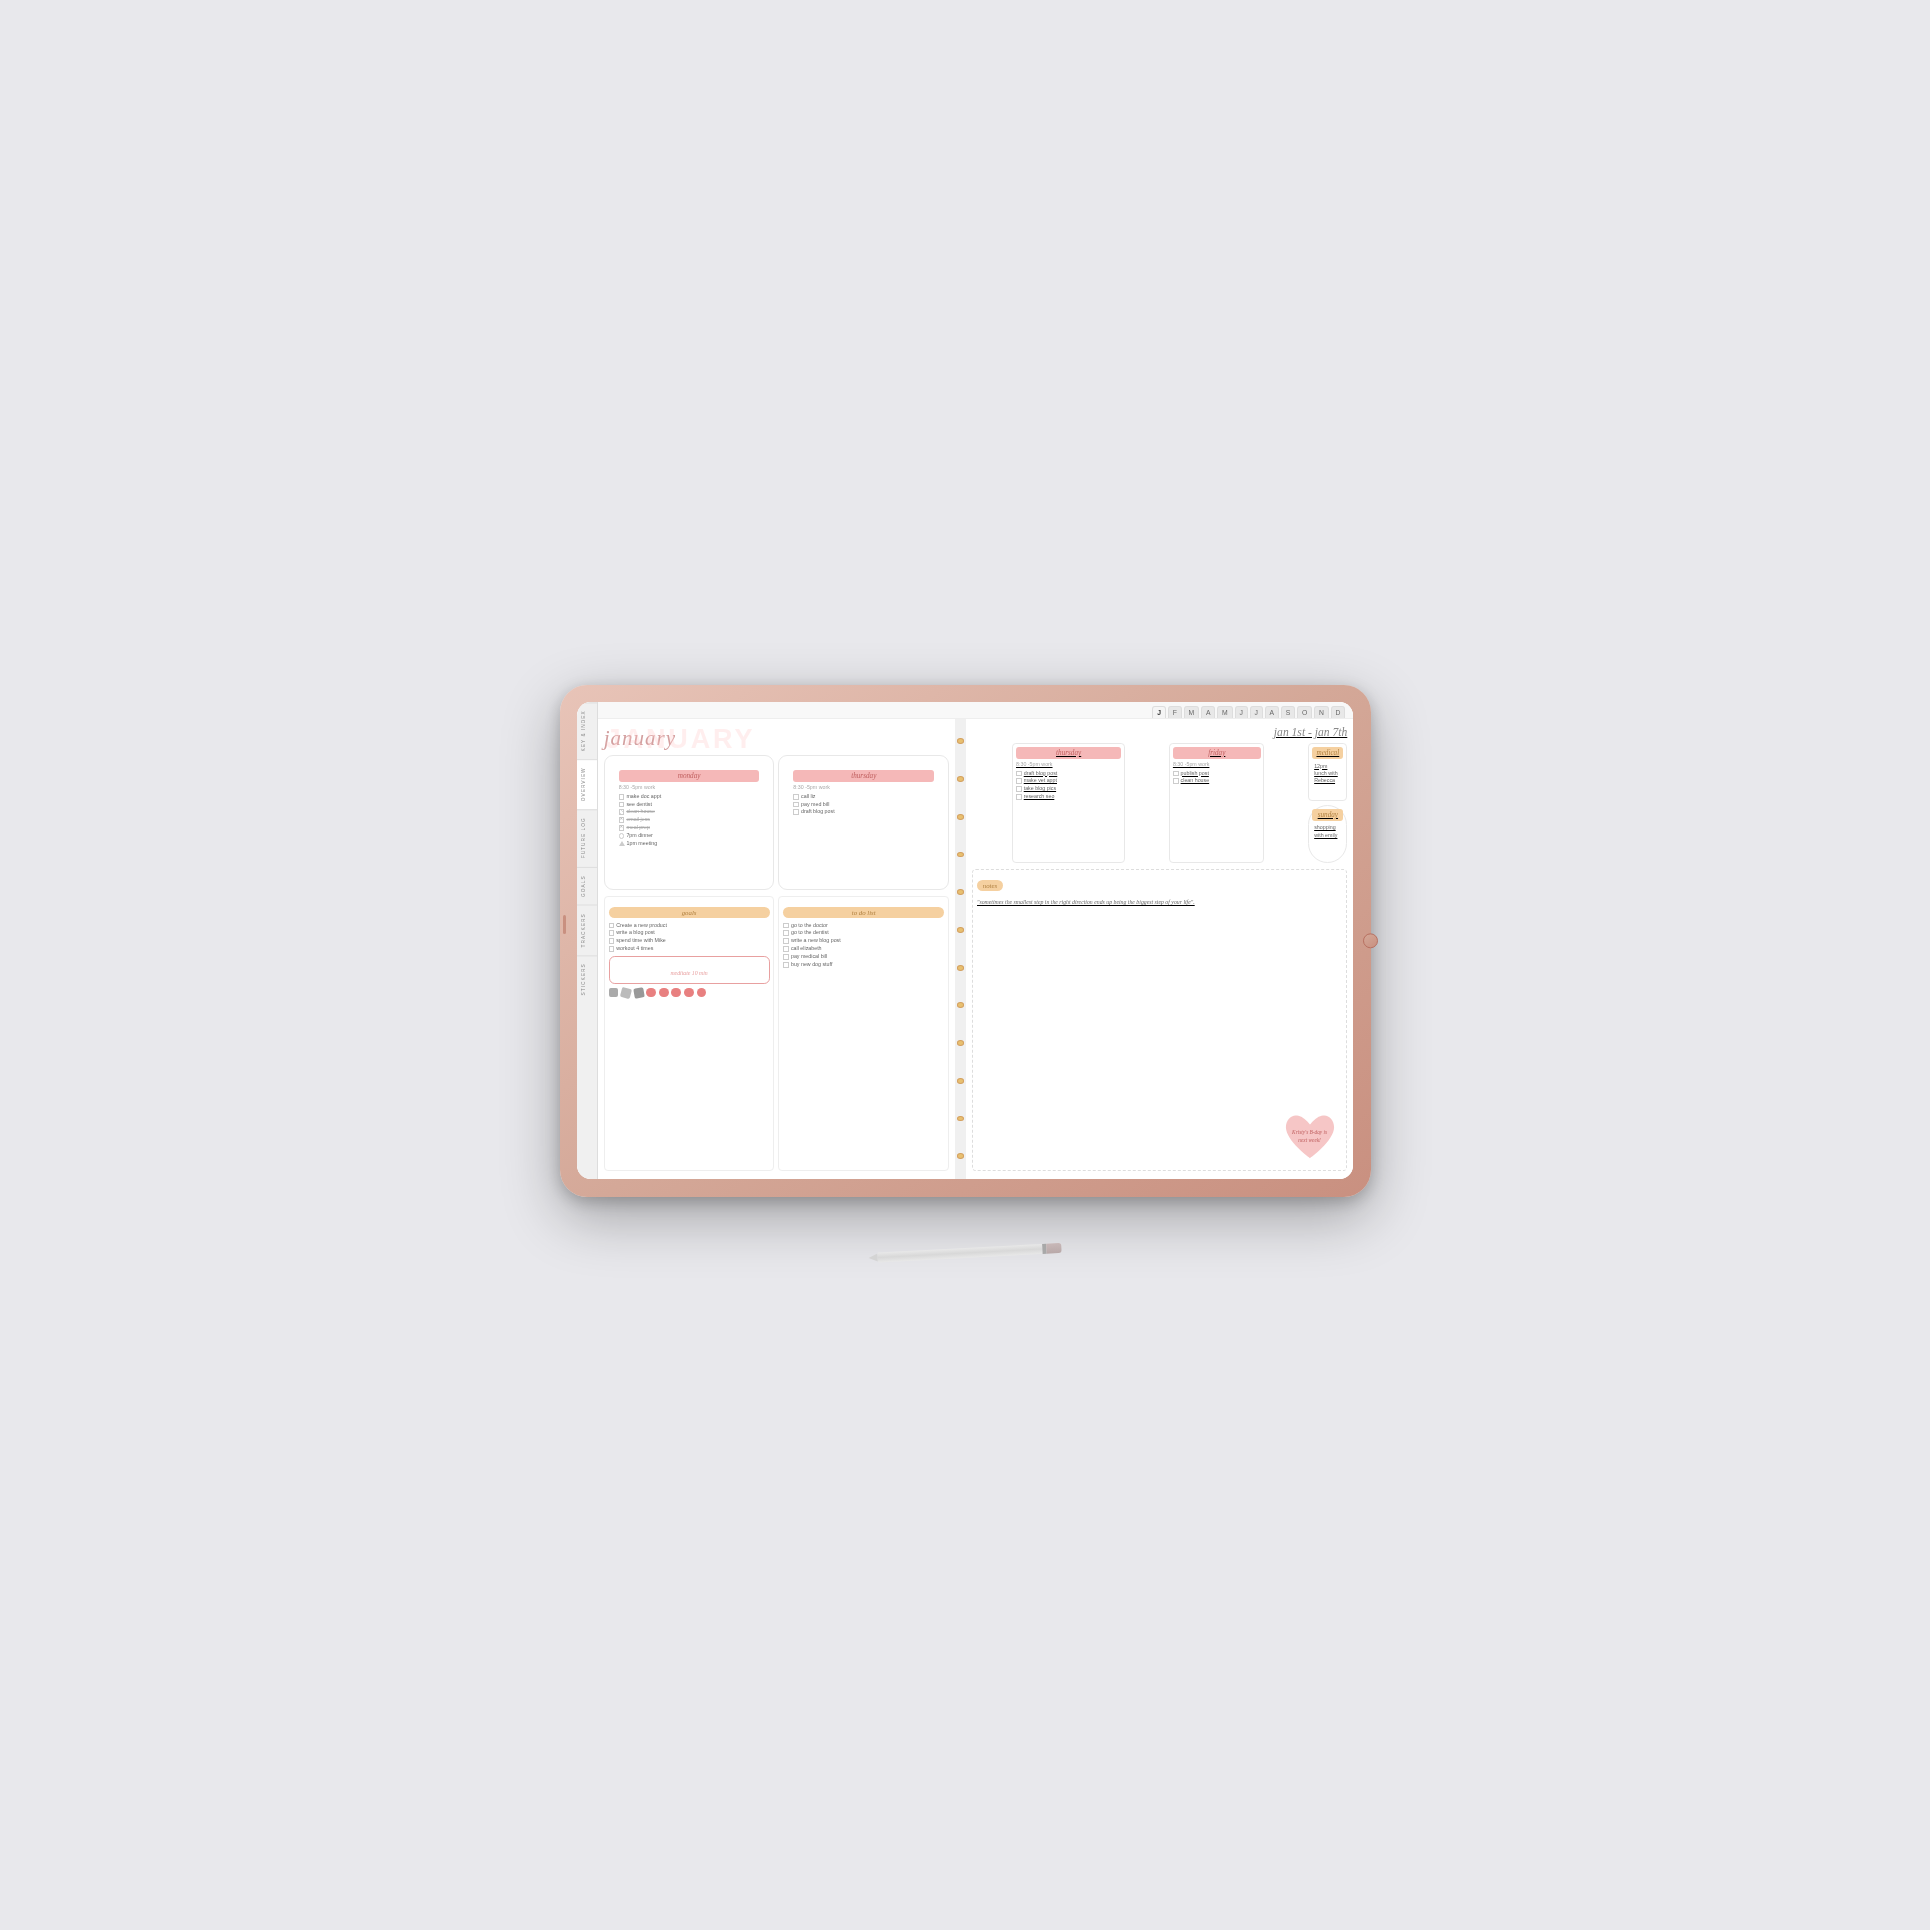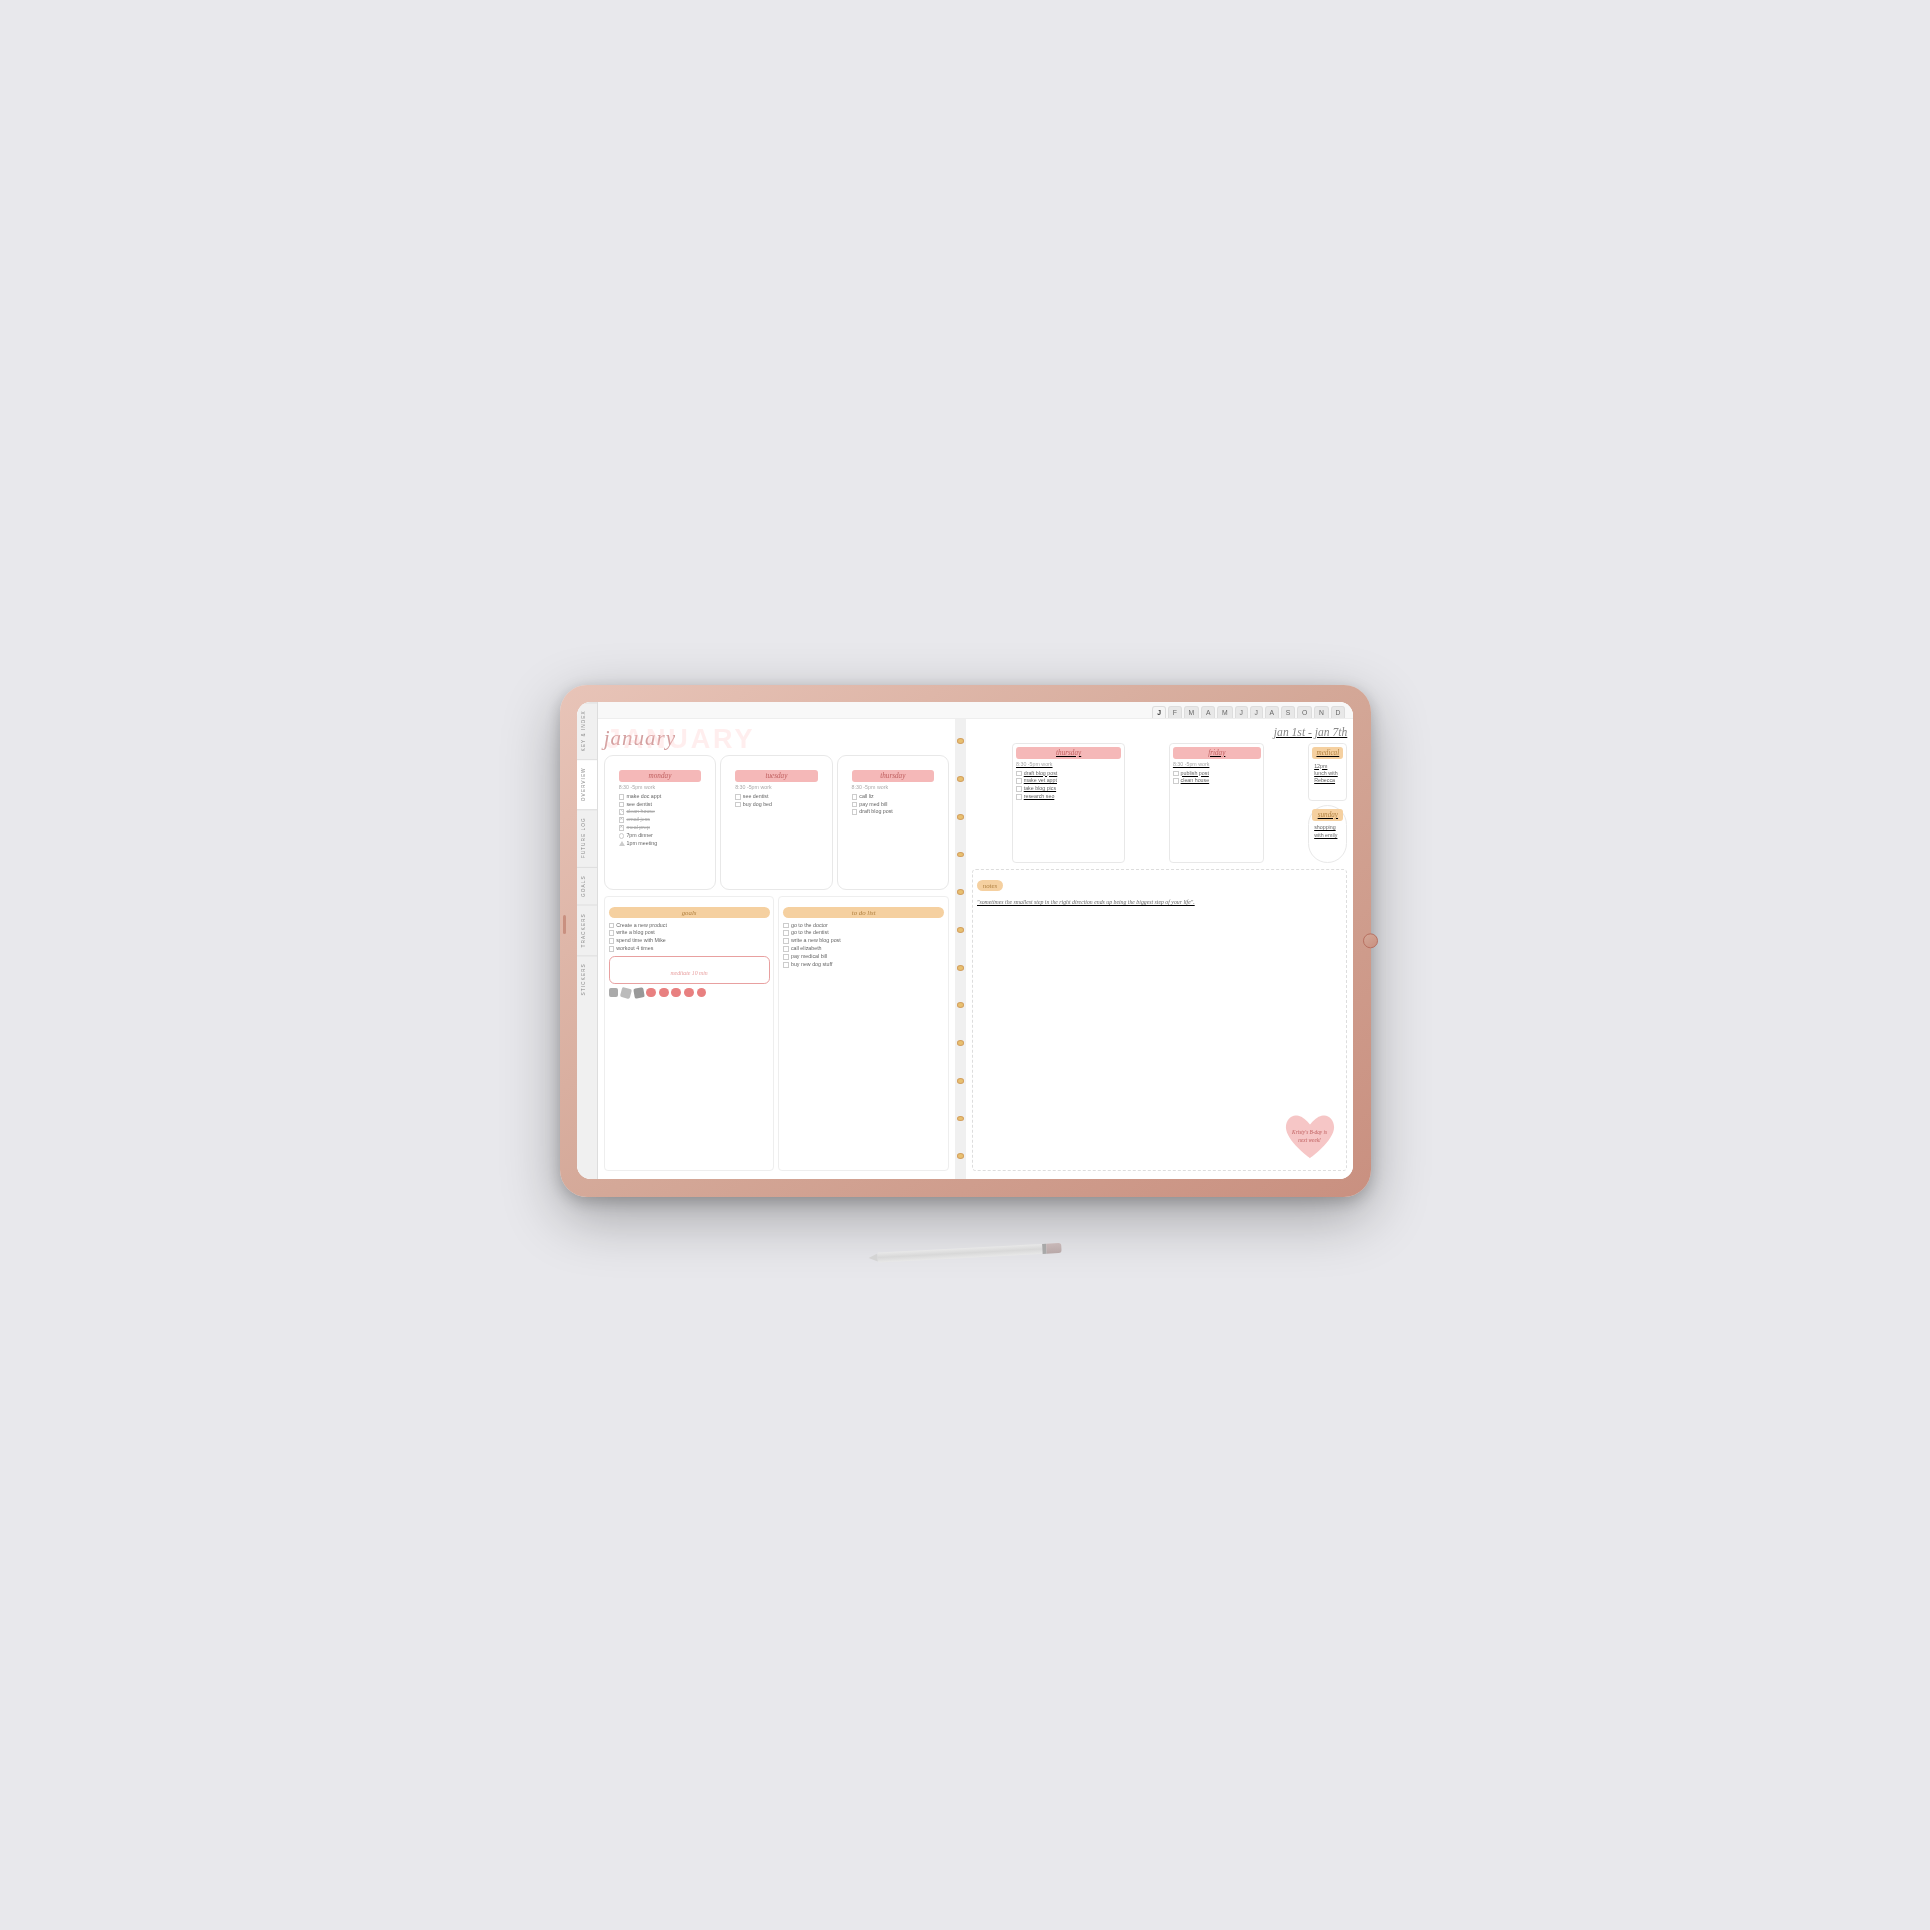--- a/index.html
+++ b/index.html
@@ -568,32 +568,20 @@
                   <div class="day-task">
                     <div class="bullet-circle"></div>
                     <span class="task-text">7pm dinner</span>
                   </div>
                   <div class="day-task">
                     <div class="bullet-triangle"></div>
                     <span class="task-text">1pm meeting</span>
                   </div>
                 </div>
 
-                <div class="day-col">
-                  <div class="day-header pink">tuesday</div>
-                  <div class="day-time">8:30 -5pm work</div>
-                  <div class="day-task">
-                    <div class="checkbox"></div>
-                    <span class="task-text">see dentist</span>
-                  </div>
-                  <div class="day-task">
-                    <div class="checkbox"></div>
-                    <span class="task-text">buy dog bed</span>
-                  </div>
-                </div>
 
                 <div class="day-col">
                   <div class="day-header pink">thursday</div>
                   <div class="day-time">8:30 -5pm work</div>
                   <div class="day-task">
                     <div class="checkbox"></div>
                     <span class="task-text">call liz</span>
                   </div>
                   <div class="day-task">
                     <div class="checkbox"></div>

